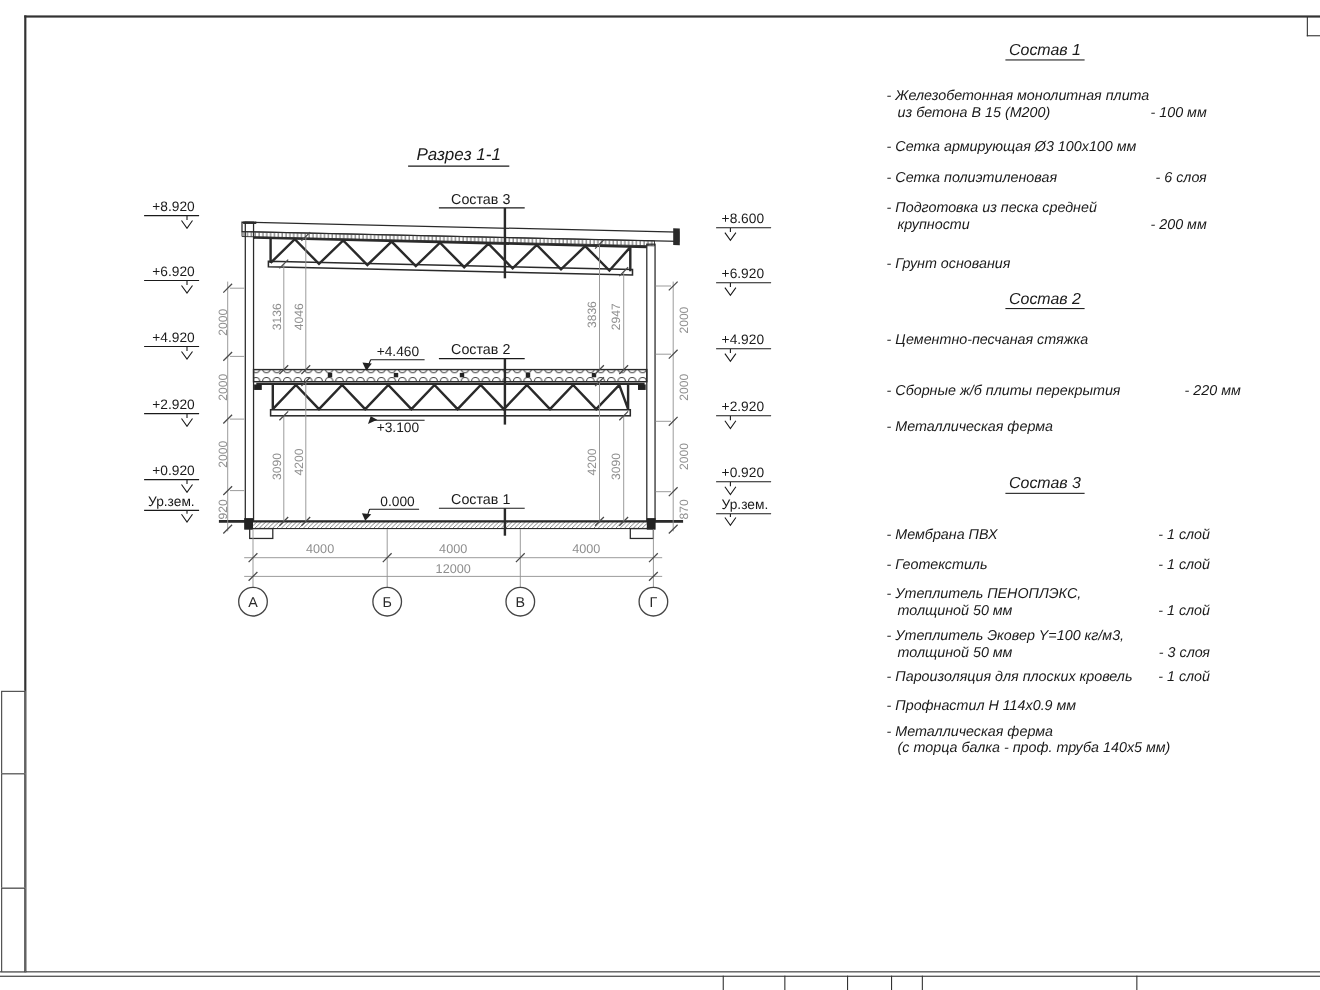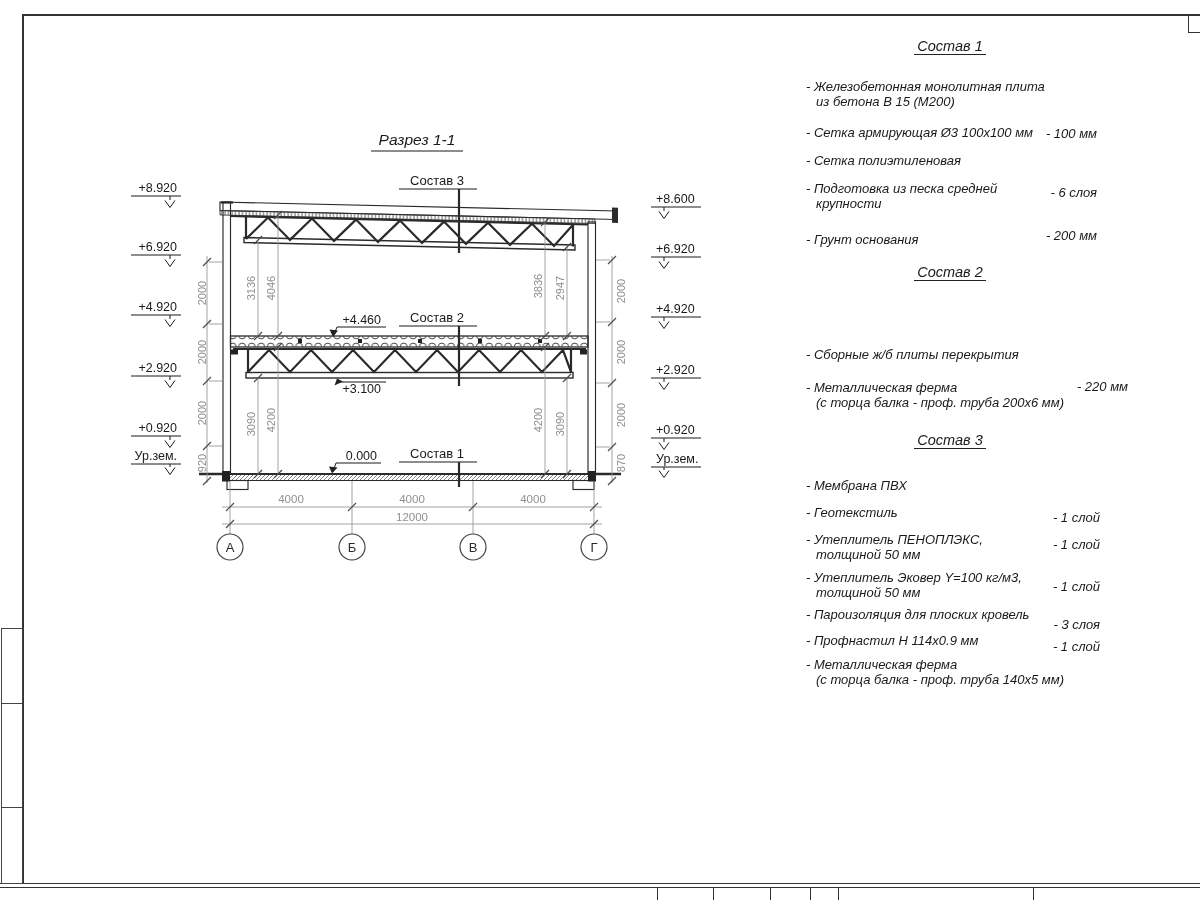--- a/index.html
+++ b/index.html
@@ -24,21 +24,21 @@
   .lab{font-size:13px;}
   .ax{font-size:13px;fill:#2a2a2a;}
   .ttl{font-size:15.5px;font-style:italic;}
   
   .spec-header{position:absolute;left:800px;width:300px;text-align:center;
                font-style:italic;font-size:14.5px;}
   .spec-header span{border-bottom:1px solid #222;padding:0 3px;}
   .spec-item{position:absolute;left:806px;font-size:13px;line-height:14.5px;font-style:italic;}
   .spec-item .row{display:flex;}
   .spec-item .row.l2{padding-left:10px;}
-  .spec-item .val{margin-left:auto;white-space:nowrap;padding-left:8px;margin-top:32px;}
+  .spec-item .val{margin-left:auto;white-space:nowrap;padding-left:8px;}
   .note{position:absolute;left:207px;top:747px;font-size:13.5px;}
 </style>
 </head>
 <body>
 
 <div class="page">
 
   <div class="frame-line" style="left:22px;top:14px;width:1178px;height:1.5px;"></div>
   <div class="frame-line" style="left:22px;top:14px;width:1.5px;height:870px;"></div>
   <div class="abs" style="left:0;top:883px;width:1200px;height:3px;border-top:1.5px solid #333;border-bottom:1.2px solid #333;"></div>
@@ -264,35 +264,34 @@
             <span class="val">- 200 мм</span>
           </div>
         </div>
         <div class="spec-item" style="top: 233px; width: 291px;">
           <div class="row l1">
             <span>- Грунт основания</span>
             <span class="val"></span>
           </div>
         </div>
         <div class="spec-item" style="top: 302px; width: 322px;">
+          <div class="row l1">
+            <span>- Цементно-песчаная стяжка</span>
+          </div>
         </div>
         <div class="spec-item" style="top: 348px; width: 322px;">
           <div class="row l1">
             <span>- Сборные ж/б плиты перекрытия</span>
             <span class="val">- 220 мм</span>
           </div>
         </div>
         <div class="spec-item" style="top: 381px; width: 322px;">
           <div class="row l1">
             <span>- Металлическая ферма</span>
           </div>
-          <div class="row l2">
-            <span>(с торца балка - проф. труба 200х6 мм)</span>
-            <span class="val"></span>
-          </div>
         </div>
         <div class="spec-item" style="top: 479px; width: 294px;">
           <div class="row l1">
             <span>- Мембрана ПВХ</span>
             <span class="val">- 1 слой</span>
           </div>
         </div>
         <div class="spec-item" style="top: 506px; width: 294px;">
           <div class="row l1">
             <span>- Геотекстиль</span>

